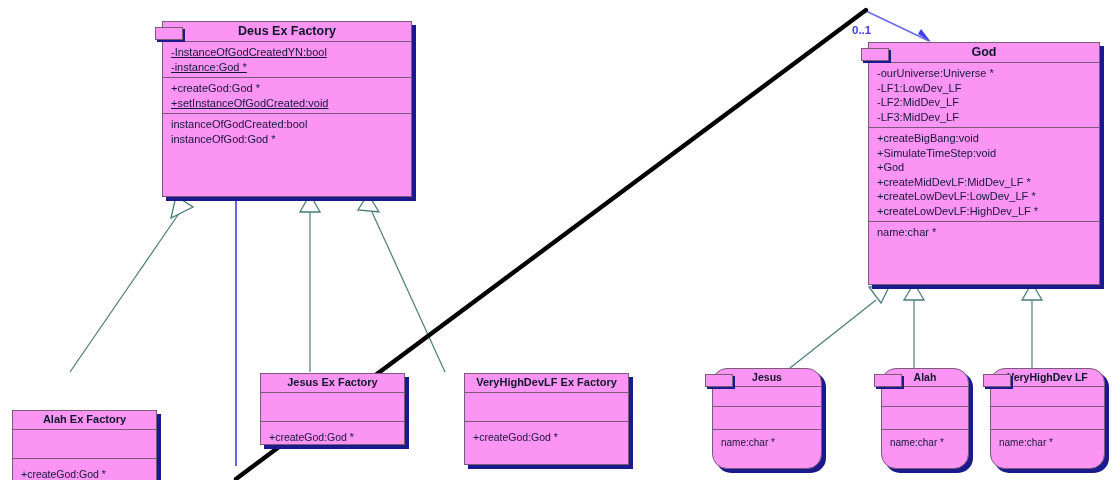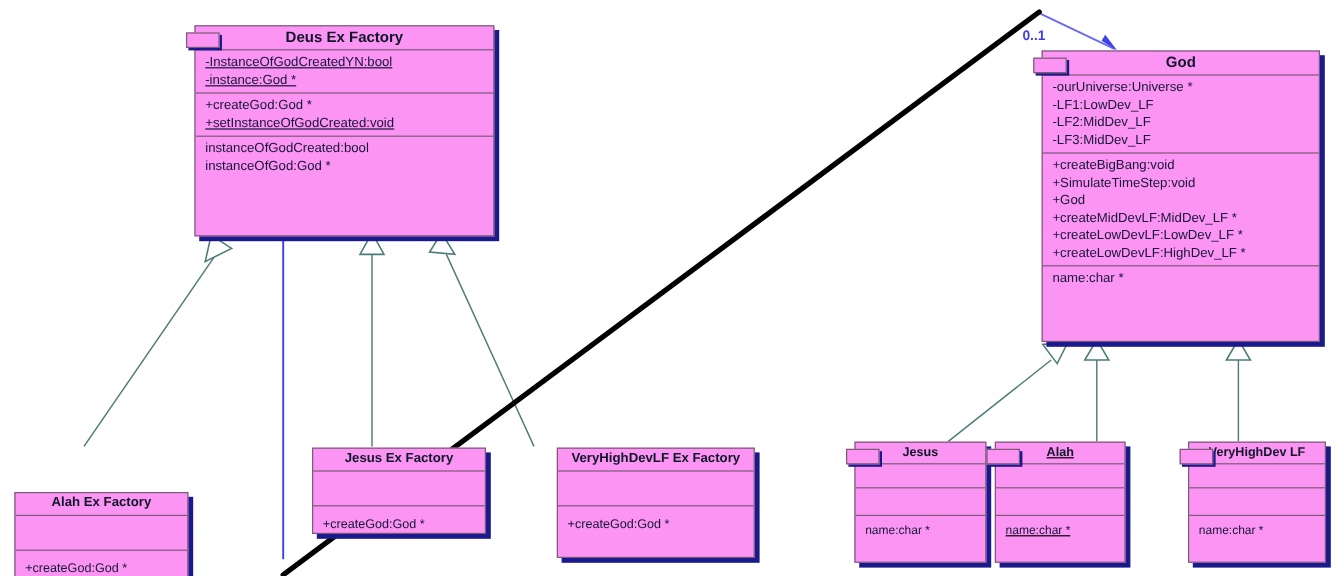--- a/index.html
+++ b/index.html
@@ -22,21 +22,21 @@
   .uml .cmp{padding:3px 0 3px 8px;}
   .uml .row{color:#16163a;line-height:1.32;white-space:nowrap;display:block;}
   .uml .row.stat{text-decoration:underline;}
   .uml .cmp.empty{padding:0;}
 
   
   .big    {font-size:11px;}
   .big .title{font-size:12.5px;}
   .small  {font-size:10.5px;}
   .small .title{font-size:11px;}
-  .tiny   {font-size:10px;}
+  .tiny   {font-size:10px;border-radius:15px;}
   .tiny .title{font-size:10.5px;}
 
   .mult{position:absolute;color:#4040E8;font-size:11.5px;font-weight:bold;}
 </style>
 </head>
 <body>
 
 <div id="canvas">
 
   <svg class="edges" viewBox="0 0 1120 480">
@@ -166,21 +166,21 @@
     <div class="sep"></div>
     <div class="cmp empty" style="height:19px;"></div>
     <div class="sep"></div>
     <div class="cmp empty" style="height:22px;"></div>
     <div class="sep"></div>
     <div class="cmp" style="padding-top:6px;">
       <span class="row">name:char *</span>
     </div>
   </div>
 
-  <div class="uml tiny" style="left:829px;top:368px;width:109px;height:101px;text-decoration:underline;">
+  <div class="uml tiny" style="left:881px;top:368px;width:88px;height:101px;">
     <div class="tab"></div>
     <div class="title">Alah</div>
     <div class="sep"></div>
     <div class="cmp empty" style="height:19px;"></div>
     <div class="sep"></div>
     <div class="cmp empty" style="height:22px;"></div>
     <div class="sep"></div>
     <div class="cmp" style="padding-top:6px;">
       <span class="row">name:char *</span>
     </div>

